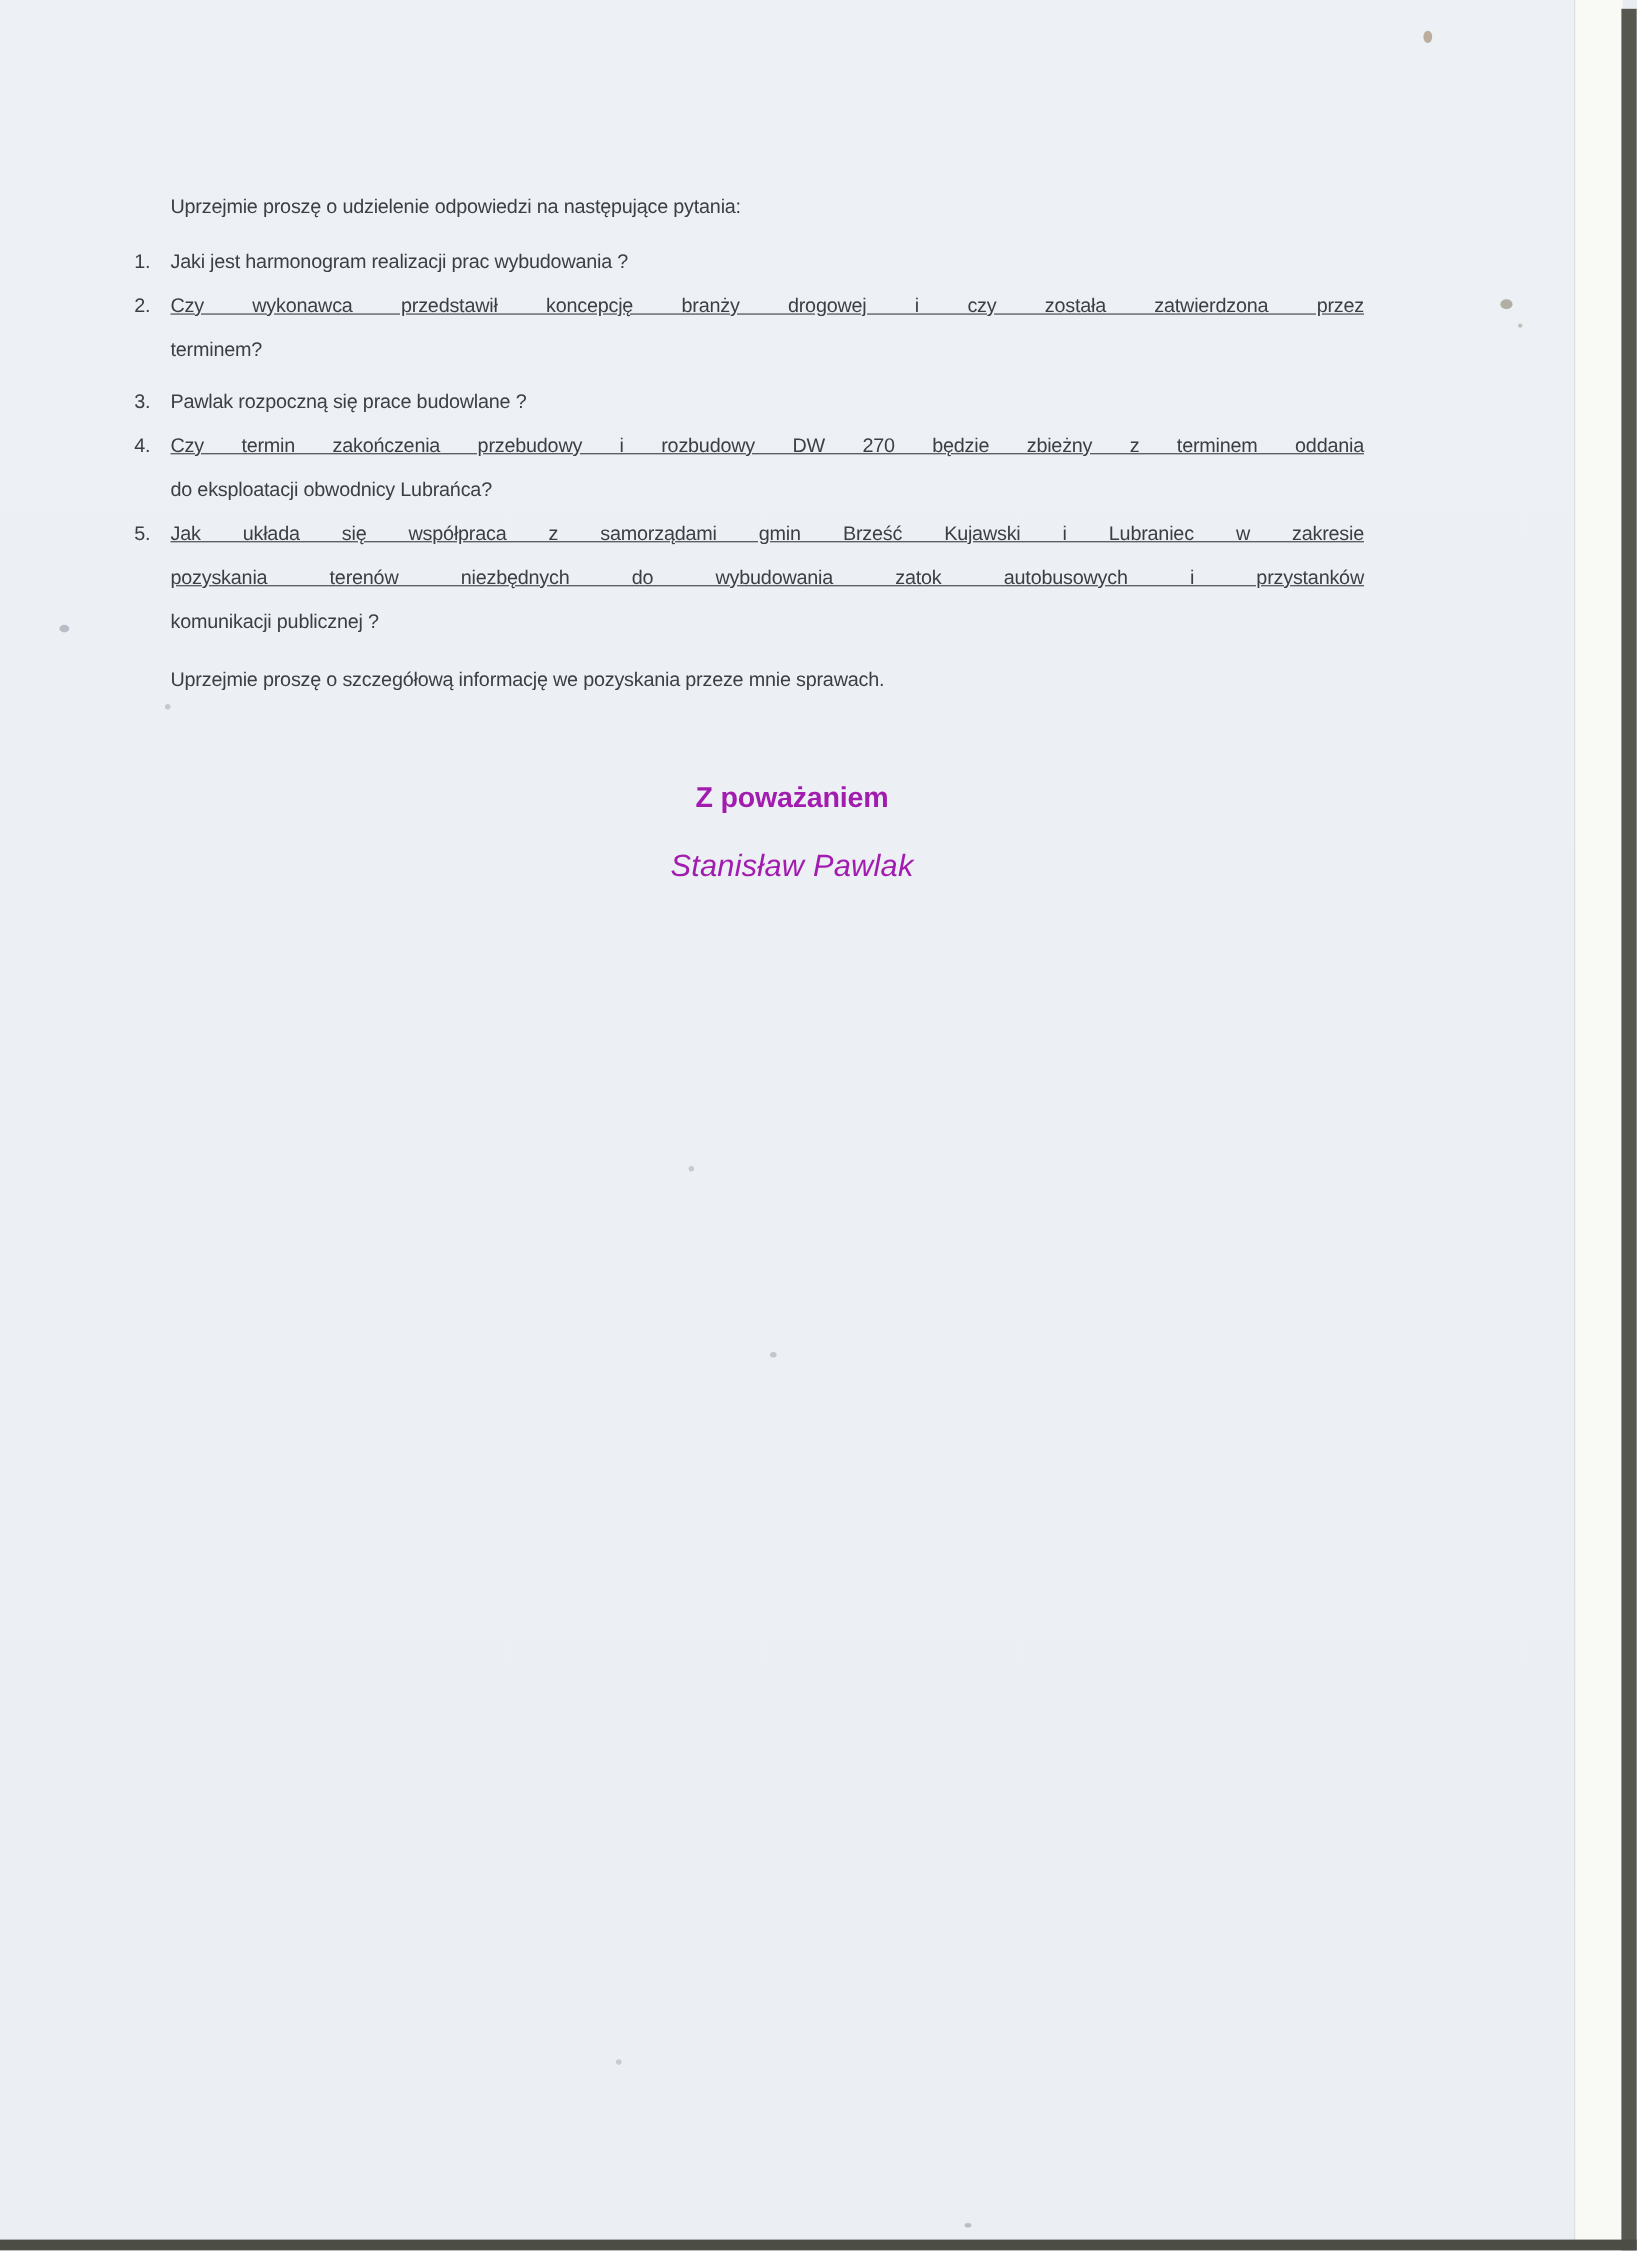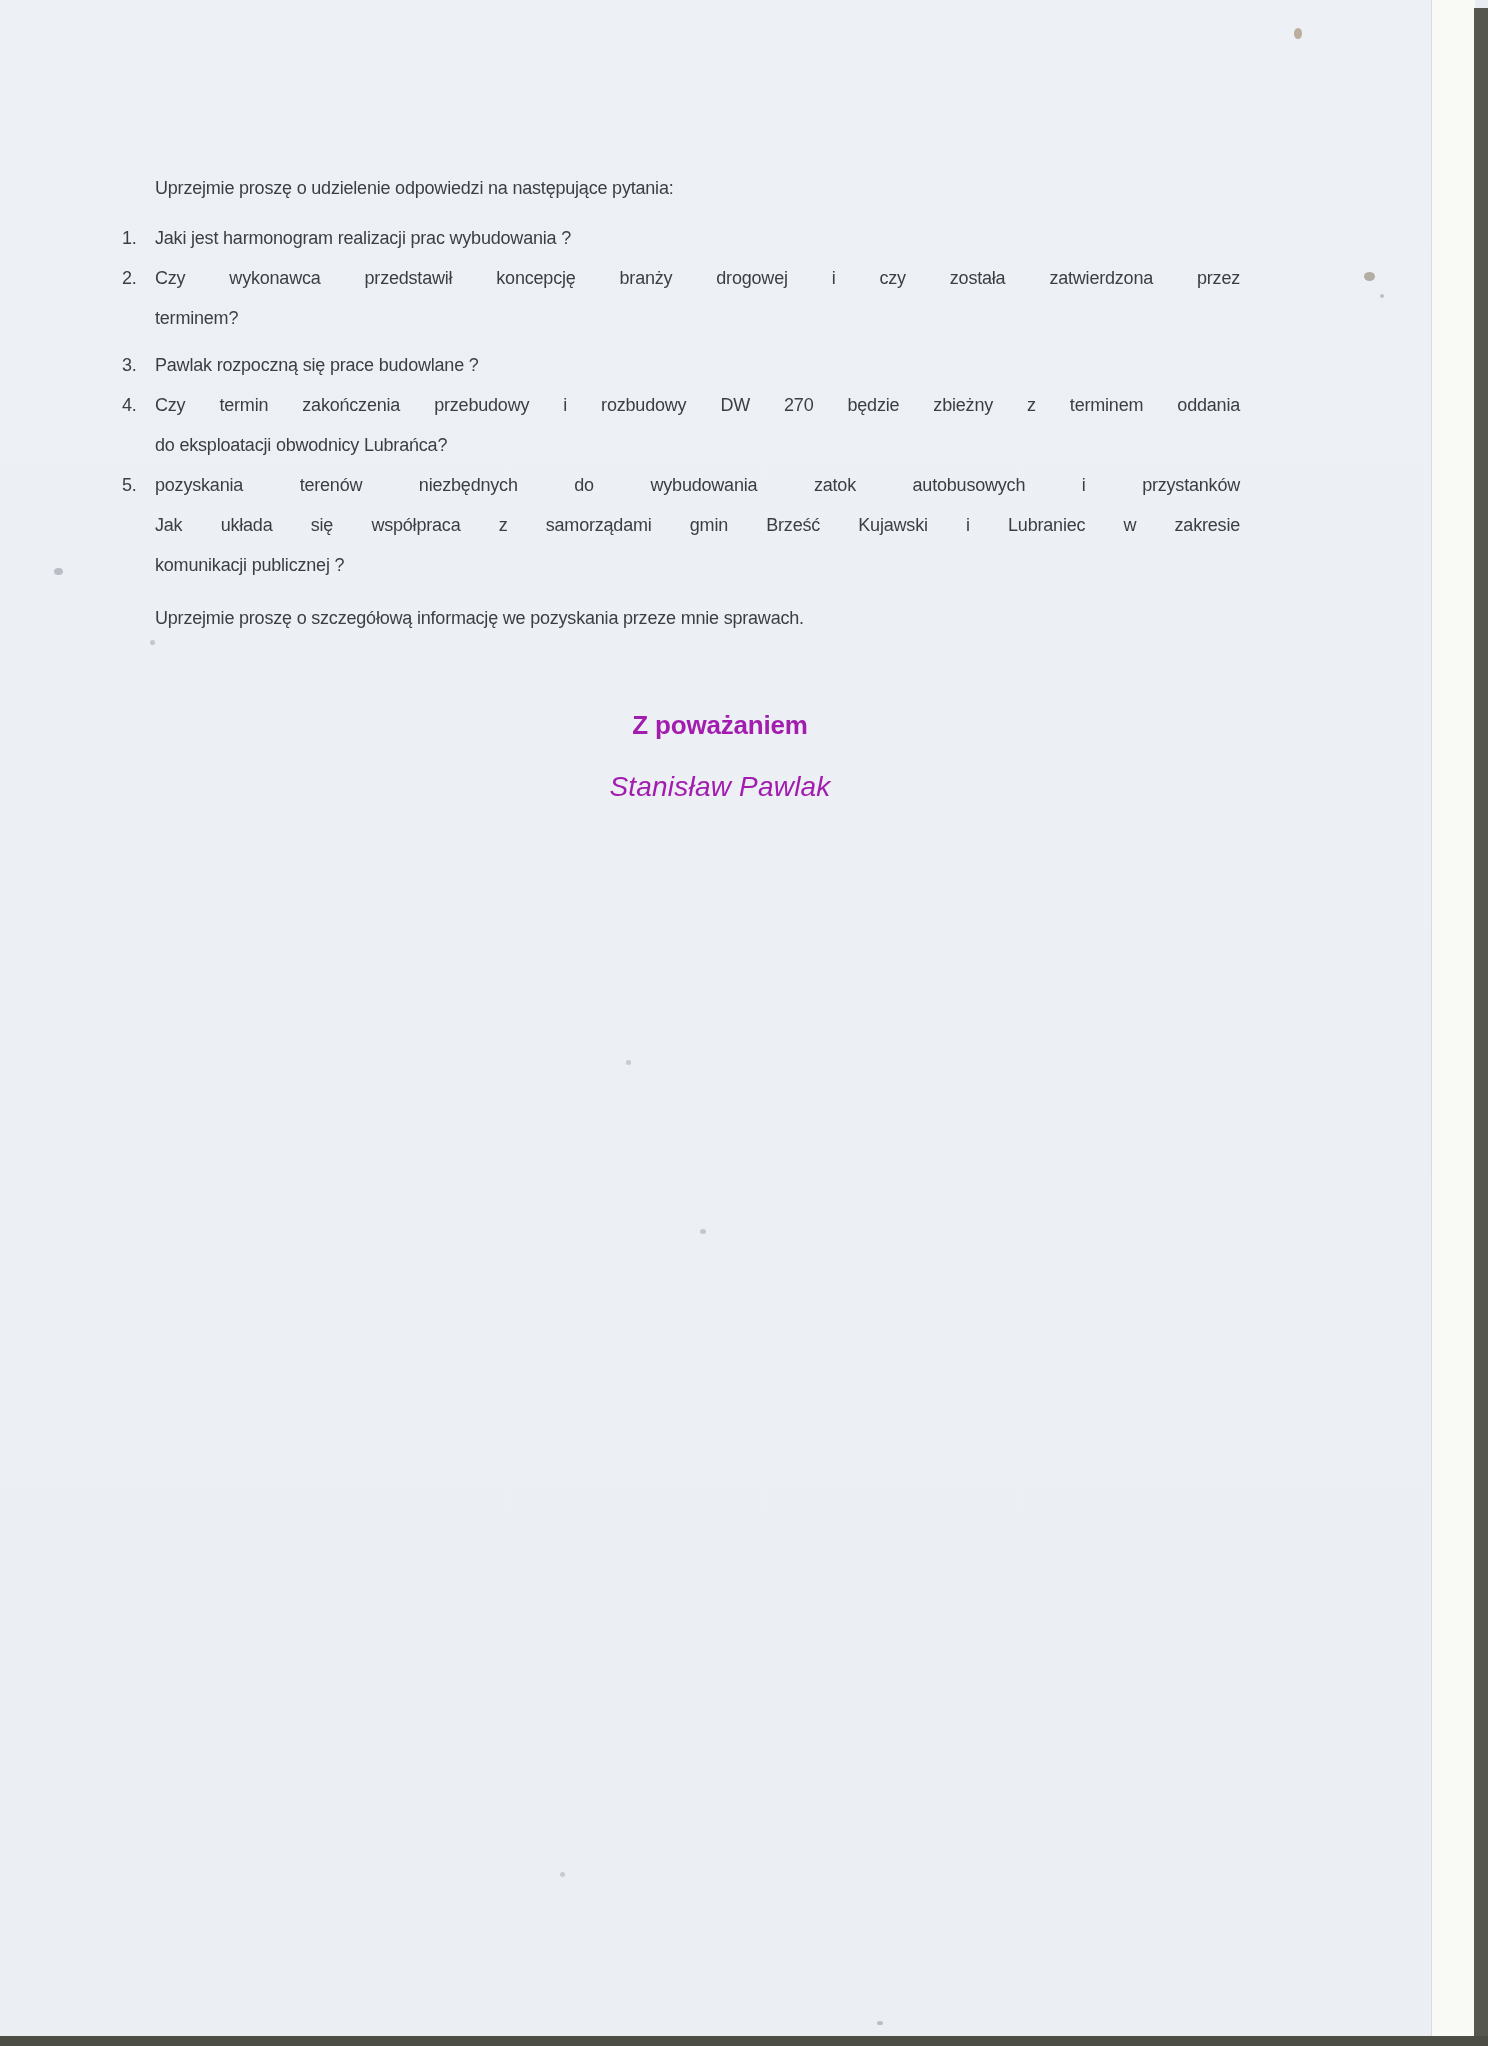--- a/index.html
+++ b/index.html
@@ -56,20 +56,21 @@
   .indent { margin-left: 33px; }
   .intro { margin-bottom: 10px; }
   .item { display: flex; }
   .item .num { flex: 0 0 33px; }
   .item .lines { flex: 1; min-width: 0; }
   .line { white-space: nowrap; }
   .line.just {
     white-space: normal;
     text-align: justify;
     text-align-last: justify;
+    text-decoration: underline;
   }
   .gap-sm { margin-top: 7px; }
   .closing { margin-top: 13px; }
   
   .signature {
     position: absolute;
     left: 0; top: 706px;
     width: 1440px;
     text-align: center;
     color: #a21caf;
@@ -140,22 +141,22 @@
     <span class="num">4.</span>
     <div class="lines">
       <div class="line just">Czy termin zakończenia przebudowy i rozbudowy DW 270 będzie zbieżny z terminem oddania</div>
       <div class="line">do eksploatacji obwodnicy Lubrańca?</div>
     </div>
   </div>
 
   <div class="item">
     <span class="num">5.</span>
     <div class="lines">
+      <div class="line just">Jak układa się współpraca z samorządami gmin Brześć Kujawski i Lubraniec w zakresie</div>
       <div class="line just">pozyskania terenów niezbędnych do wybudowania zatok autobusowych i przystanków</div>
-      <div class="line just">Jak układa się współpraca z samorządami gmin Brześć Kujawski i Lubraniec w zakresie</div>
       <div class="line">komunikacji publicznej ?</div>
     </div>
   </div>
 
   <p class="para indent closing">Uprzejmie proszę o szczegółową informację we pozyskania przeze mnie sprawach.</p>
 
 </div>
 
 <div class="signature">
   <div class="salutation">Z poważaniem</div>

